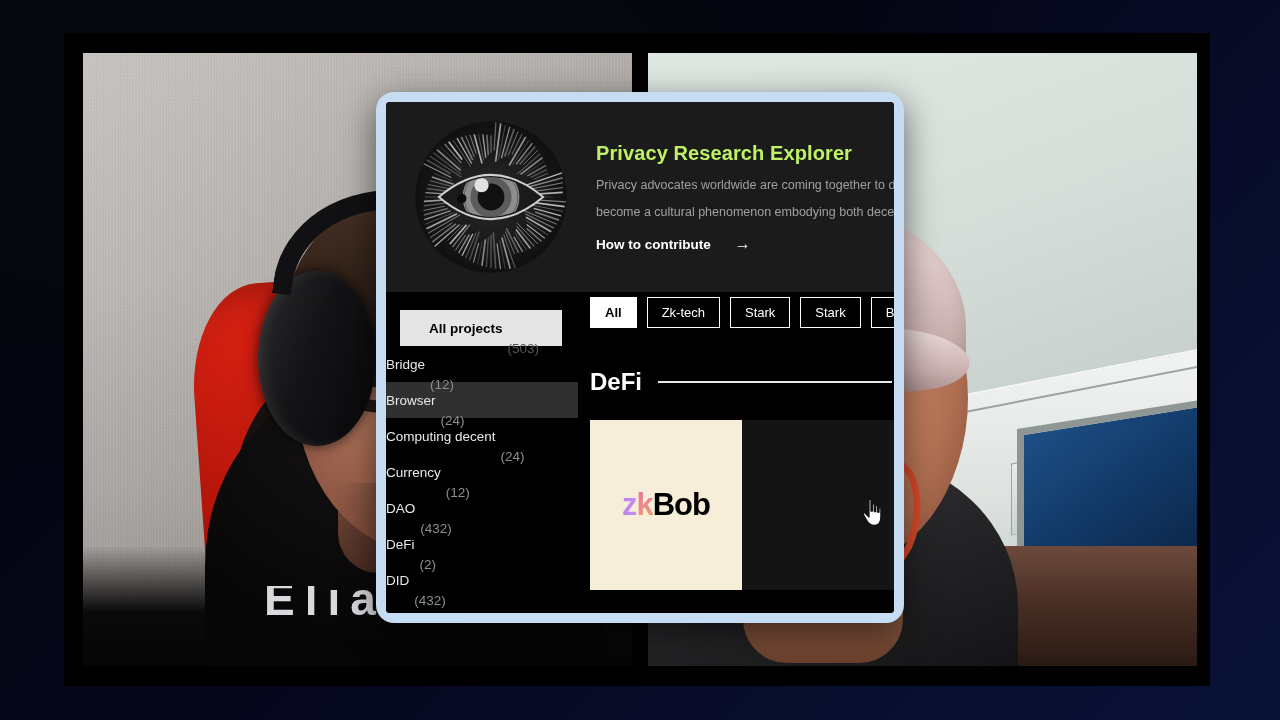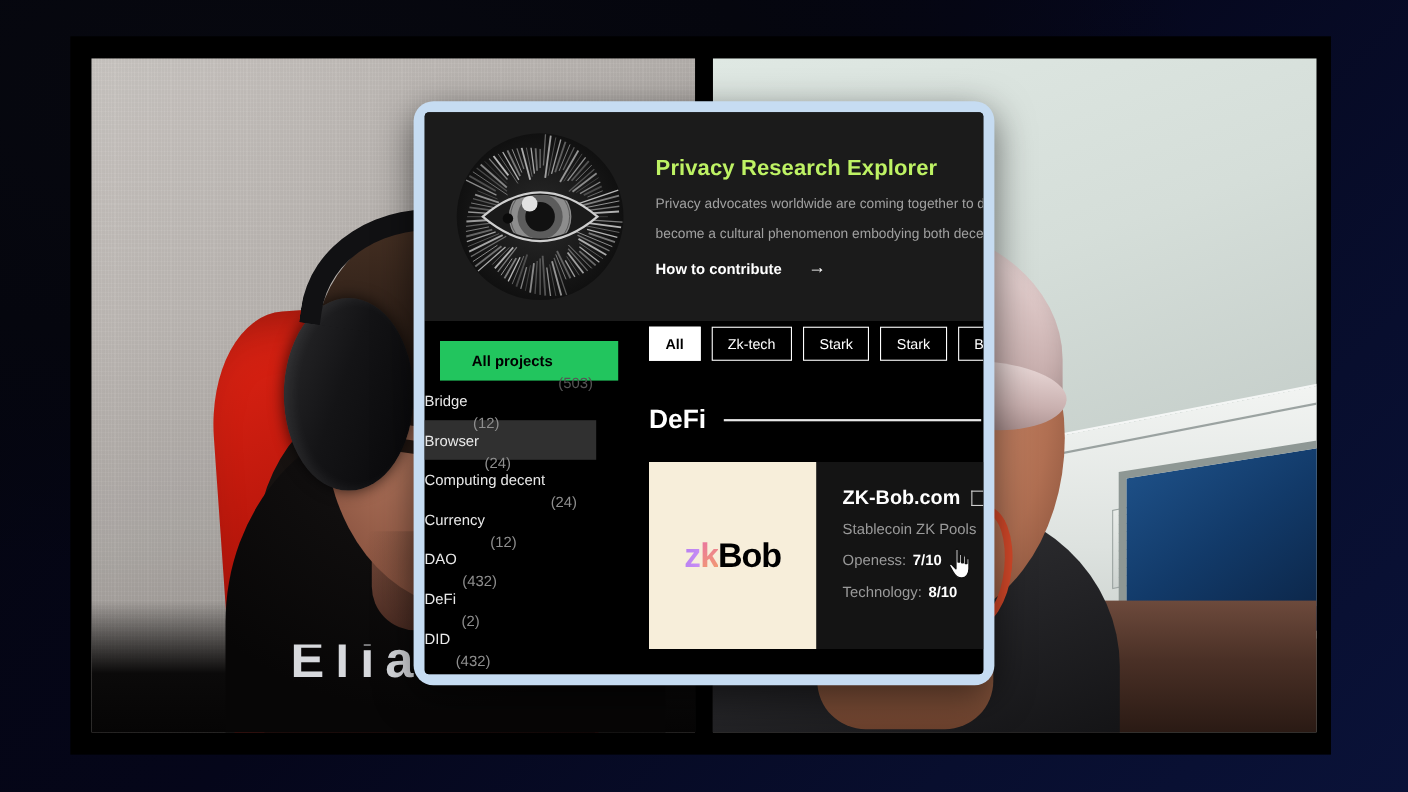--- a/index.html
+++ b/index.html
@@ -303,32 +303,32 @@
   }
   .side-item {
     height: 36px;
     display: flex; align-items: center;
     font-size: 13.5px;
     color: #e9e9e9;
     white-space: nowrap;
   }
   .side-item .cnt { color:#8e8e8e; margin-left: 5px; margin-top: 40px; }
   .side-item.active {
-    background: #22c55e;
+    background: #e5e5e5;
     color: #000;
     font-weight: 700;
     width: 162px;
     margin-left: 14px;
     padding-left: 6px;
     justify-content: center;
   }
   .side-item.active .cnt { color:#555; font-weight: 400; }
   .side-item.hovered {
     background: #303030;
-    width: 156px;
+    width: 192px;
   }
 
   #content {
     flex: 1;
     padding-top: 5px;
     padding-left: 14px;
     overflow: hidden;
     position: relative;
   }
   #chips {
@@ -629,31 +629,20 @@
             <div id="section-title">DeFi</div>
             <div id="section-rule"></div>
           </div>
 
           <div id="card">
             <div id="card-logo">
               <div id="zkbob-wordmark">
                 <span class="z">z</span><span class="k">k</span><span class="bob">Bob</span>
               </div>
             </div>
-            <div id="card-info">
-              <div id="card-title-row">
-                <span id="card-title">ZK-Bob.com</span>
-                <span id="ext-link-icon"></span>
-              </div>
-              <div id="card-sub">Stablecoin ZK Pools</div>
-              <div id="metrics">
-                  <div class="metric"><span>Openess:</span><span class="mval">7/10</span></div>
-                  <div class="metric"><span>Technology:</span><span class="mval">8/10</span></div>
-                </div>
-            </div>
           </div>
         </div>
       </div>
 
       <svg id="cursor" viewBox="0 0 26 30">
         <path d="M9 2 C9 1 11 1 11 2 L11 13 L12.4 13 L12.4 6.5 C12.4 5.6 14.3 5.6 14.3 6.5 L14.3 13.6 L15.7 13.6 L15.7 8 C15.7 7.1 17.6 7.1 17.6 8 L17.6 14.2 L19 14.2 L19 10.4 C19 9.5 20.9 9.5 20.9 10.4 L20.9 19 C20.9 24.2 18.2 27.5 14.4 27.5 C10.4 27.5 8.4 25.6 6.5 22 L3.3 16.4 C2.8 15.4 4.3 14.2 5.2 15.2 L9 19 Z" fill="#ffffff" stroke="#111111" stroke-width="1.3" stroke-linejoin="round"></path>
       </svg>
 
     </div>
   </div>

